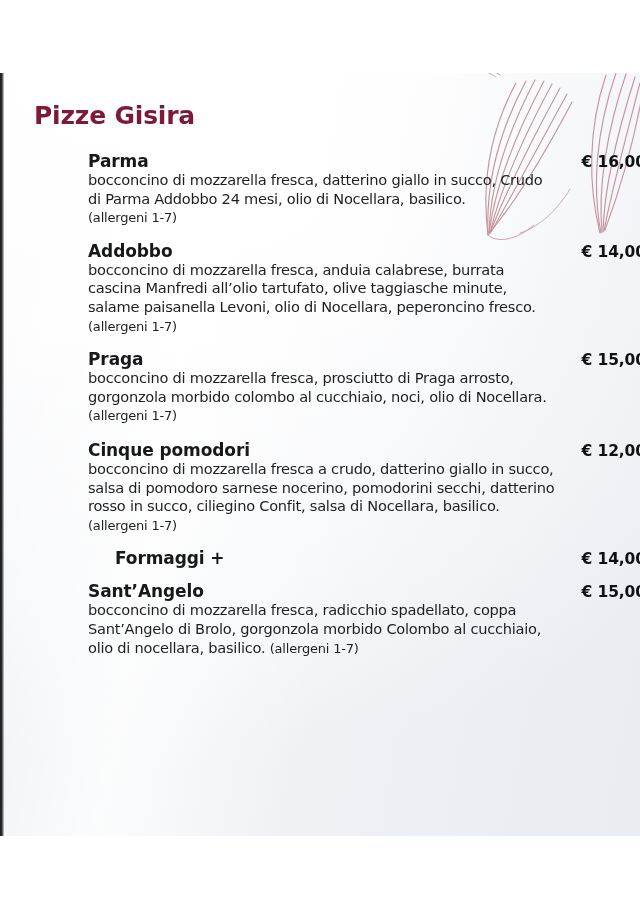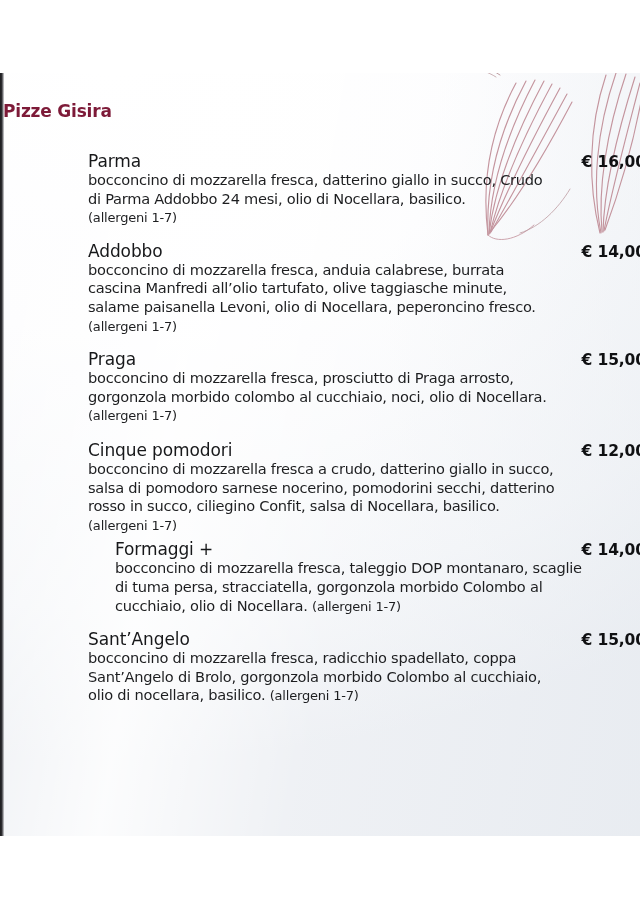--- a/index.html
+++ b/index.html
@@ -60,26 +60,27 @@
     height: 185px;
     pointer-events: none;
     opacity: .92;
   }
 
   
   #section-title {
     position: absolute;
     left: 3px;
     top: 28px;
-    font-size: 17px;
+    font-size: 25px;
     font-weight: bold;
     letter-spacing: -0.2px;
     color: #7d1a38;
     font-family: "DejaVu Sans", sans-serif;
     white-space: nowrap;
+    padding-left: 31px;
   }
 
   
   #items {
     position: absolute;
     left: 88px;
     right: 0;
     top: 78px;
   }
   .item {
@@ -87,21 +88,21 @@
     margin-bottom: 14px;
   }
   .item-head {
     display: flex;
     align-items: baseline;
     justify-content: space-between;
     gap: 10px;
   }
   .item-name {
     font-size: 17px;
-    font-weight: normal;
+    font-weight: bold;
     color: #17181a;
     letter-spacing: -0.1px;
     white-space: nowrap;
     font-family: "DejaVu Sans", sans-serif;
   }
   .item-price {
     font-size: 15.5px;
     font-weight: bold;
     color: #0f1012;
     white-space: nowrap;
@@ -123,21 +124,21 @@
   .allerg {
     font-size: 13px;
     letter-spacing: -0.2px;
     white-space: nowrap;
   }
 
   
   .item.i0 { margin-bottom: 13px; }
   .item.i1 { margin-bottom: 13px; }
   .item.i2 { margin-bottom: 14px; }
-  .item.i3 { margin-bottom: 4px; }
+  .item.i3 { margin-bottom: 13px; }
   .item.i4 { margin-bottom: 13px; margin-left: 27px; }
   .item.i5 { margin-bottom: 9px; }
 </style>
 </head>
 <body>
 
 <div id="screen">
 
   <div id="menu-page">
 
@@ -207,21 +208,20 @@
           <div class="item-price">€ 12,00</div>
         </div>
         <div class="item-desc"><span>bocconcino di mozzarella fresca a crudo, datterino giallo in succo, salsa di pomodoro sarnese nocerino, pomodorini secchi, datterino rosso in succo, ciliegino Confit, salsa di Nocellara, basilico.</span> <span class="allerg">(allergeni 1-7)</span></div>
       </div>
 
       <div class="item i4">
         <div class="item-head">
           <div class="item-name">Formaggi +</div>
           <div class="item-price">€ 14,00</div>
         </div>
-        <div class="item-desc"><span>bocconcino di mozzarella fresca, taleggio DOP montanaro, scaglie di tuma persa, stracciatella, gorgonzola morbido Colombo al cucchiaio, olio di Nocellara.</span> <span class="allerg">(allergeni 1-7)</span></div>
       </div>
 
       <div class="item i5">
         <div class="item-head">
           <div class="item-name">Sant’Angelo</div>
           <div class="item-price">€ 15,00</div>
         </div>
         <div class="item-desc"><span>bocconcino di mozzarella fresca, radicchio spadellato, coppa Sant’Angelo di Brolo, gorgonzola morbido Colombo al cucchiaio, olio di nocellara, basilico.</span> <span class="allerg">(allergeni 1-7)</span></div>
       </div>
 

